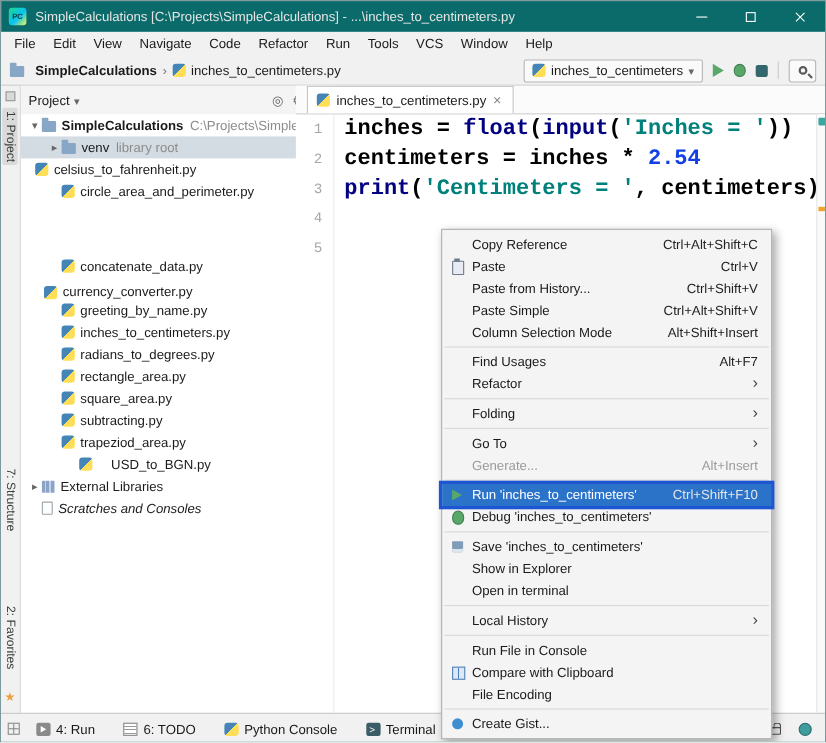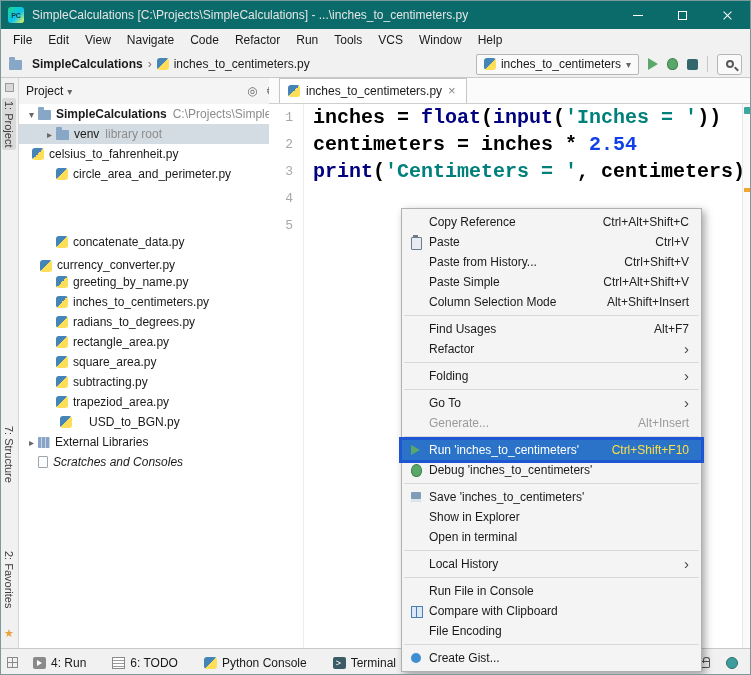--- a/index.html
+++ b/index.html
@@ -96,21 +96,21 @@
 
   
   .context-menu{position:absolute;left:400px;top:207px;width:301px;background:#f4f4f4;border:1px solid #b0b0b0;
     box-shadow:3px 3px 8px rgba(0,0,0,.35);padding:3px 0;z-index:10}
   .cm-item{height:20px;display:flex;align-items:center;padding:0 12px 0 7px;cursor:default}
   .cm-label{white-space:nowrap}
   .cm-short{margin-left:auto;padding-left:18px;color:#222;white-space:nowrap}
   .cm-sub{margin-left:auto;color:#444;font-size:15px;line-height:14px}
   .cm-item.disabled .cm-label,.cm-item.disabled .cm-short{color:#9b9b9b}
   .cm-item.sel{background:var(--selection_blue);color:#fff;outline:3px solid var(--highlight_border);position:relative;z-index:3}
-  .cm-item.sel .cm-short{color:#fde047}
+  .cm-item.sel .cm-short{color:#e5e5e5}
   .menu-sep{height:1px;background:#d8d8d8;margin:3px 2px}
   .mi{width:14px;height:14px;margin-right:6px;flex:none;position:relative}
   .mi-run::after{content:"";position:absolute;left:2px;top:2px;border-left:9px solid var(--run_green);border-top:5px solid transparent;border-bottom:5px solid transparent}
   .mi-debug::after{content:"";position:absolute;left:2px;top:1px;width:9px;height:11px;background:var(--run_green);border:1px solid #3f8050;border-radius:50% 50% 45% 45%}
   .mi-paste::before{content:"";position:absolute;left:4px;top:0;width:5px;height:3px;background:#6e7b8a;z-index:1}
   .mi-paste::after{content:"";position:absolute;left:2px;top:2px;width:9px;height:11px;background:#e8ebf2;border:1px solid #6e7b8a;border-radius:1px}
   .mi-save::after{content:"";position:absolute;left:2px;top:2px;width:10px;height:10px;background:#7f9db9;border-radius:1px;box-shadow:inset 0 -3px 0 #dce5ee}
   .mi-diff::after{content:"";position:absolute;left:2px;top:2px;width:10px;height:10px;border:1px solid #4a7fb5;background:linear-gradient(90deg,#dce8f5 0 45%,#4a7fb5 45% 55%,#dce8f5 55%)}
   .mi-gist::after{content:"";position:absolute;left:2px;top:2px;width:10px;height:10px;border-radius:50%;background:#3f8fd0}
 
@@ -271,21 +271,21 @@
         <div class="tree-row" style="padding-left: 24px;">
           <span class="tree-arrow"></span>
           <span class="ti ti-py"></span>
           <span class="tree-label">subtracting.py</span>
         </div>
         <div class="tree-row" style="padding-left: 24px;">
           <span class="tree-arrow"></span>
           <span class="ti ti-py"></span>
           <span class="tree-label">trapeziod_area.py</span>
         </div>
-        <div class="tree-row" style="padding-left: 16px; gap: 12px;">
+        <div class="tree-row" style="padding-left: 28px; gap: 12px;">
           <span class="tree-arrow"></span>
           <span class="ti ti-py"></span>
           <span class="tree-label">USD_to_BGN.py</span>
         </div>
         <div class="tree-row" style="padding-left: 6px;">
           <span class="tree-arrow">▸</span>
           <span class="ti ti-lib"></span>
           <span class="tree-label">External Libraries</span>
         </div>
         <div class="tree-row" style="padding-left: 6px; font-style: italic;">

